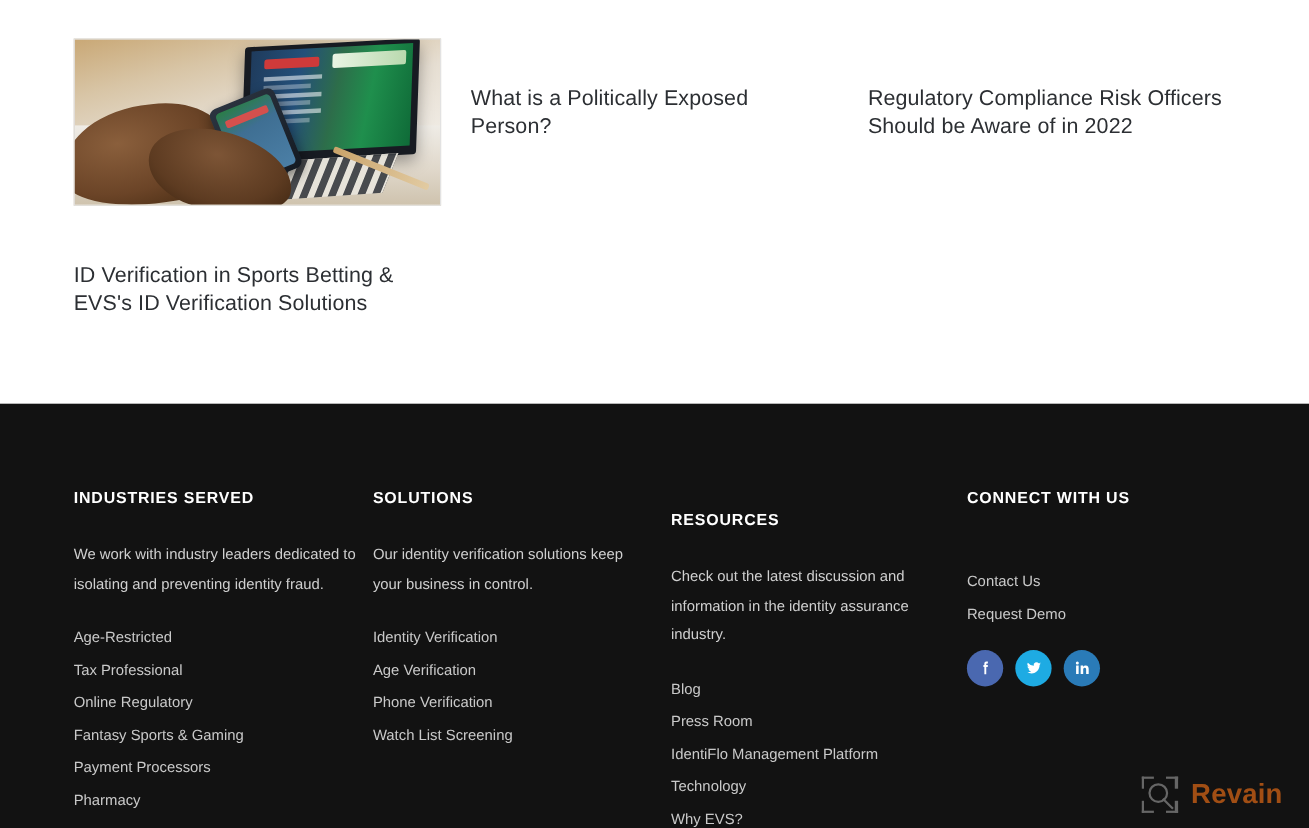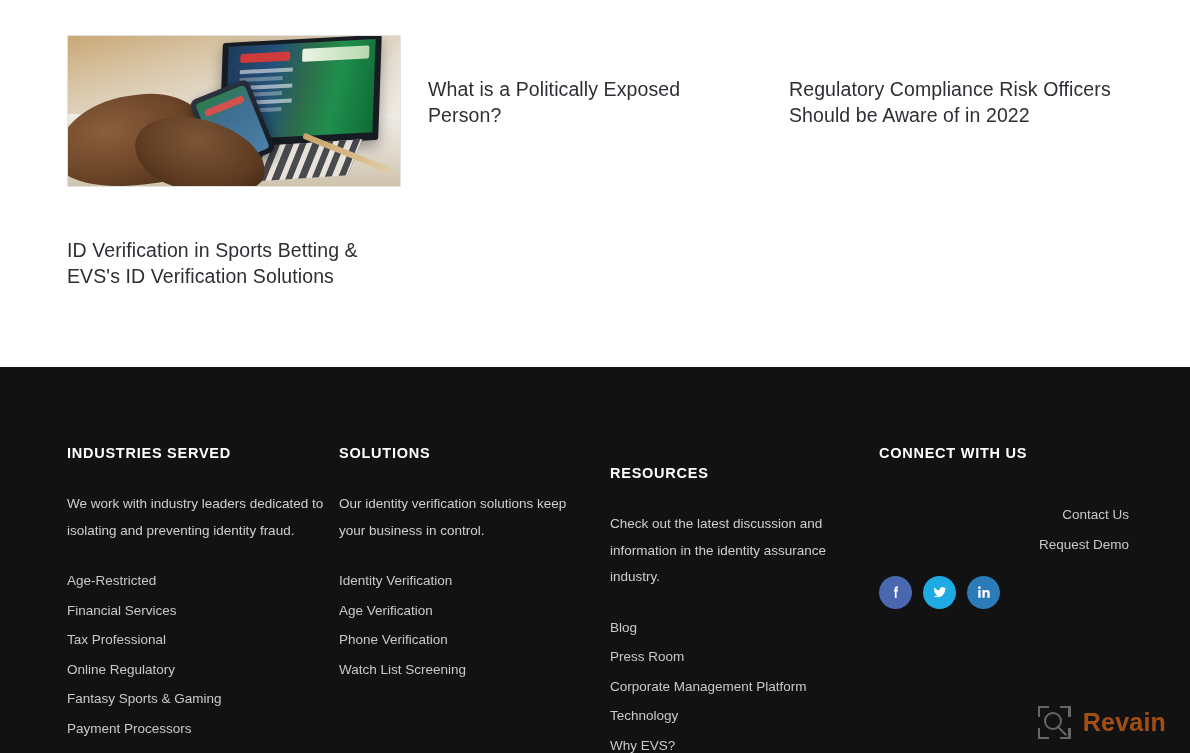--- a/index.html
+++ b/index.html
@@ -137,21 +137,21 @@
   .f-desc {
     color:#cfcfcf; font-size:13.5px; line-height:26.5px;
     margin-top:30px; font-weight:400;
   }
   .f-links { margin-top:27px; list-style:none; }
   .f-links li { margin-bottom:11.5px; }
   .f-links a {
     color:#c9c9c9; font-size:13.5px; text-decoration:none; line-height:15px;
     display:inline-block;
   }
-  .c4 .f-links { margin-top:44px;text-align:right; }
+  .c4 .f-links { margin-top:59px; }
 
   .socials { margin-top:23px; display:flex; gap:11px; }
   .soc {
     width:33px; height:33px; border-radius:50%;
     display:flex; align-items:center; justify-content:center;
   }
   .soc svg { width:16px; height:16px; fill:#ffffff; }
   .soc-fb { background:#4a68b0; }
   .soc-tw { background:#1eabe3; }
   .soc-li { background:#2a7bb8; }
@@ -227,21 +227,20 @@
     <a class="headline hl-3">ID Verification in Sports Betting &amp; EVS's ID Verification Solutions</a>
   </section>
 
   <footer class="footer">
 
     <div class="fcol c1">
       <div class="f-head">INDUSTRIES SERVED</div>
       <p class="f-desc">We work with industry leaders dedicated to isolating and preventing identity fraud.</p>
       <ul class="f-links">
         <li><a>Age-Restricted</a></li>
-        <li><a>Financial Services</a></li>
         <li><a>Tax Professional</a></li>
         <li><a>Online Regulatory</a></li>
         <li><a>Fantasy Sports &amp; Gaming</a></li>
         <li><a>Payment Processors</a></li>
         <li><a>Pharmacy</a></li>
       </ul>
     </div>
 
     <div class="fcol c2">
       <div class="f-head">SOLUTIONS</div>
@@ -253,21 +252,21 @@
         <li><a>Watch List Screening</a></li>
       </ul>
     </div>
 
     <div class="fcol c3">
       <div class="f-head">RESOURCES</div>
       <p class="f-desc">Check out the latest discussion and information in the identity assurance industry.</p>
       <ul class="f-links">
         <li><a>Blog</a></li>
         <li><a>Press Room</a></li>
-        <li><a>Corporate Management Platform</a></li>
+        <li><a>IdentiFlo Management Platform</a></li>
         <li><a>Technology</a></li>
         <li><a>Why EVS?</a></li>
       </ul>
     </div>
 
     <div class="fcol c4">
       <div class="f-head">CONNECT WITH US</div>
       <ul class="f-links">
         <li><a>Contact Us</a></li>
         <li><a>Request Demo</a></li>

